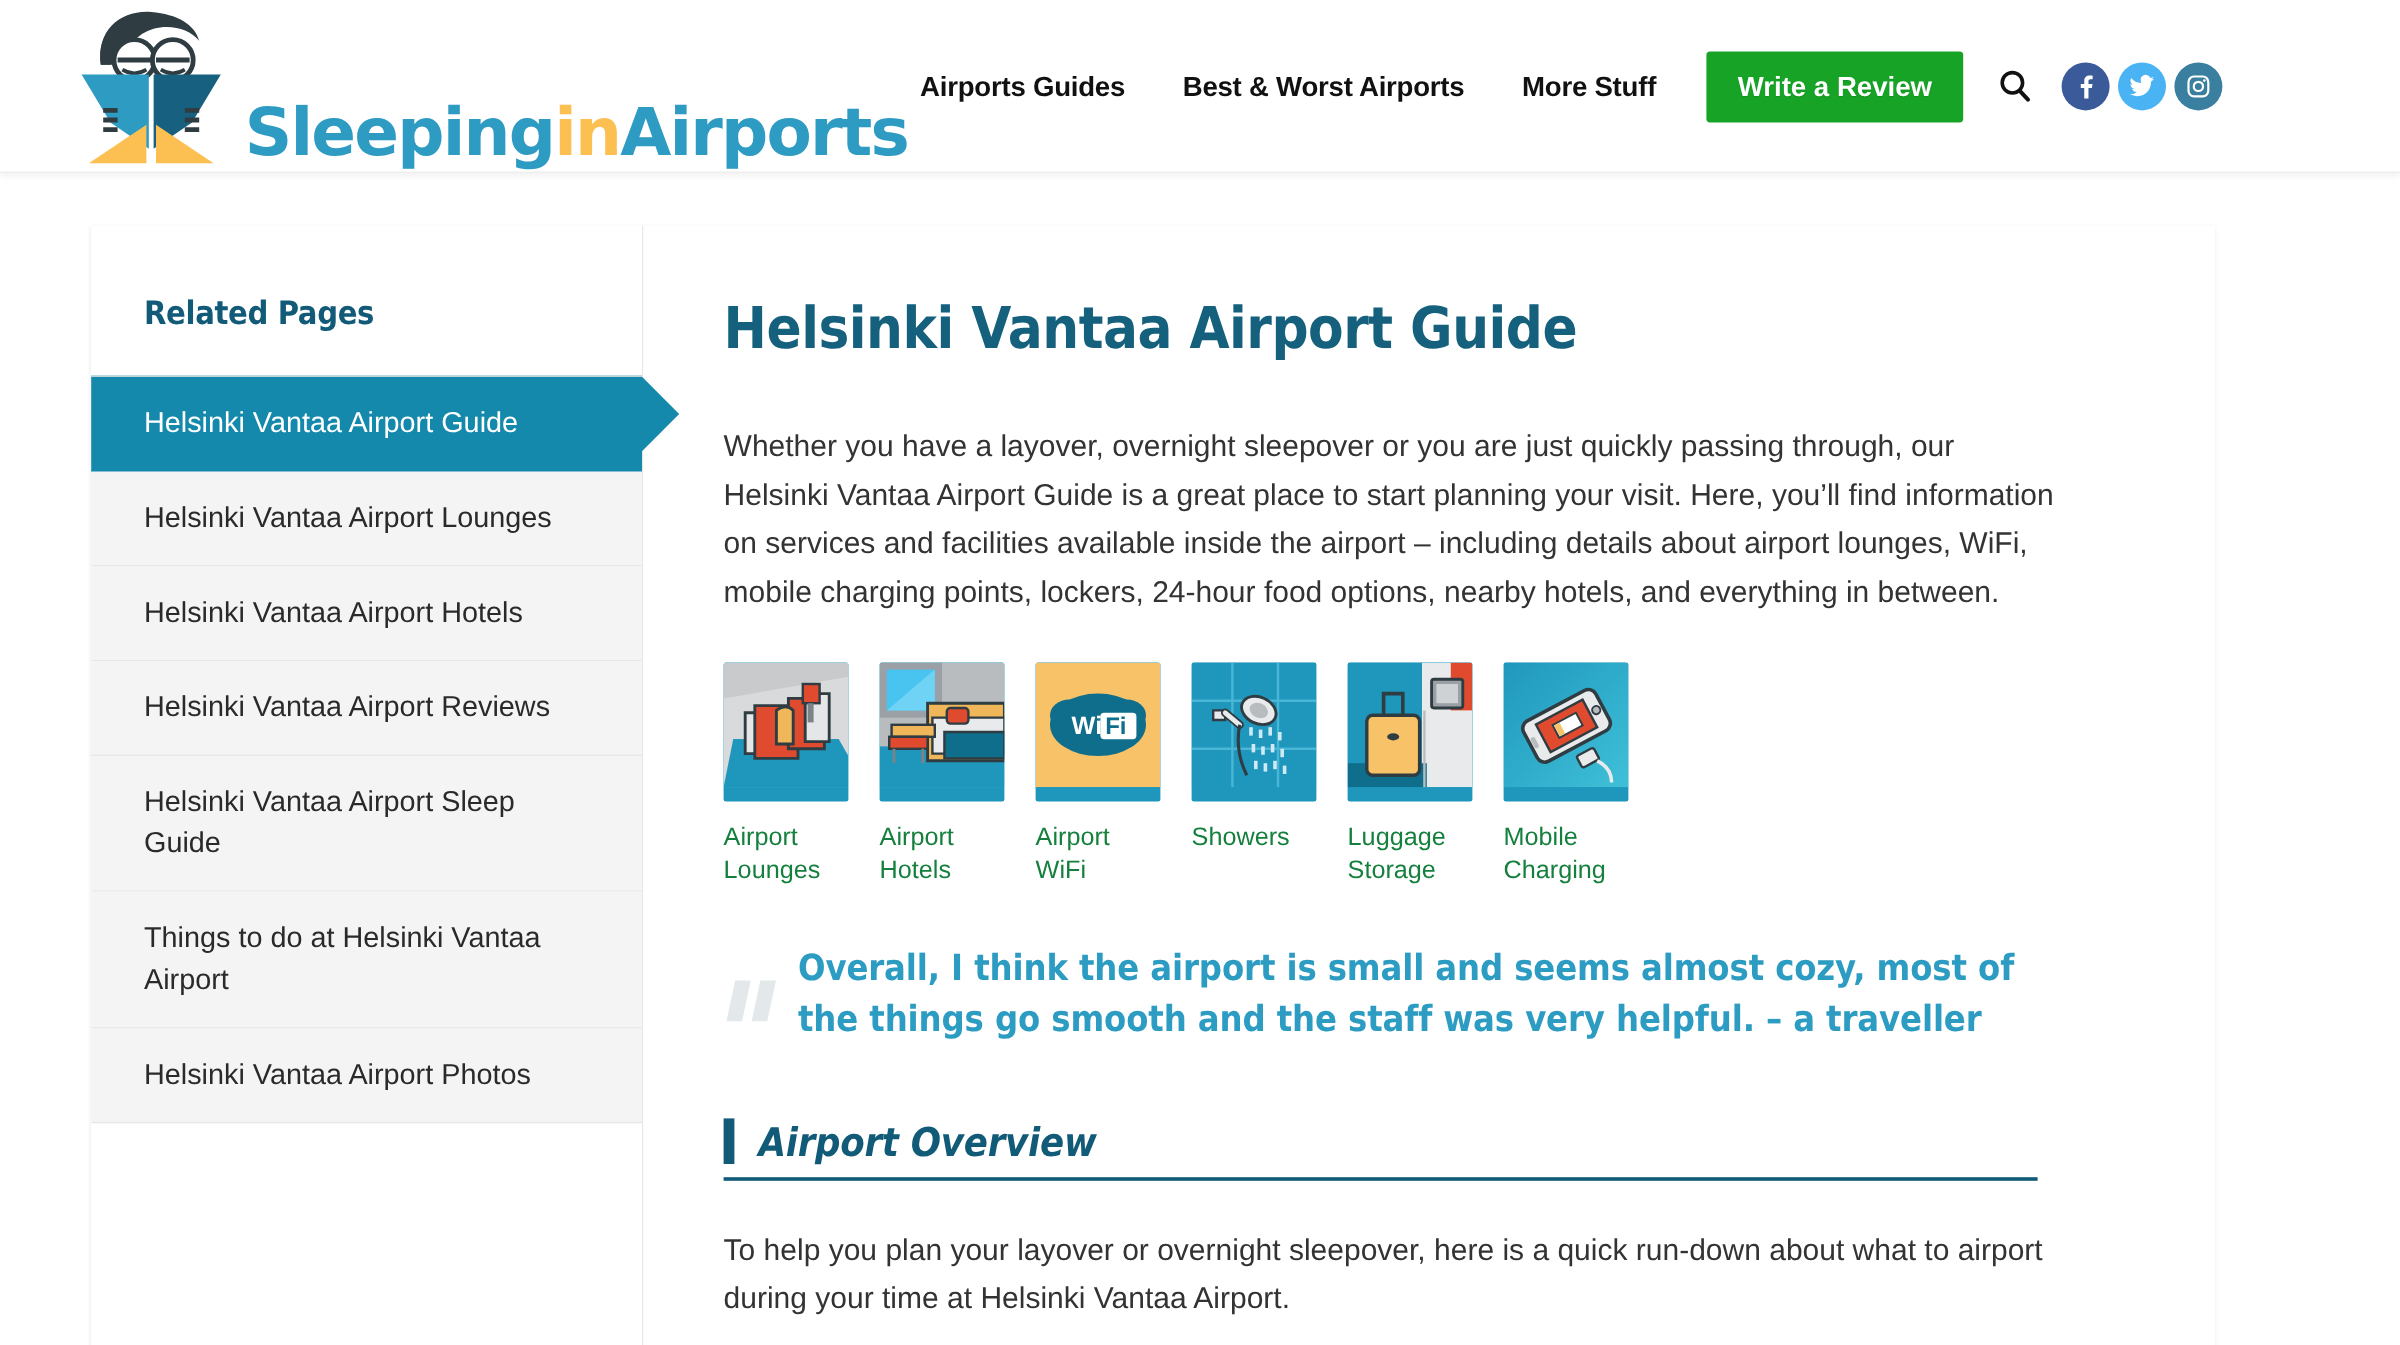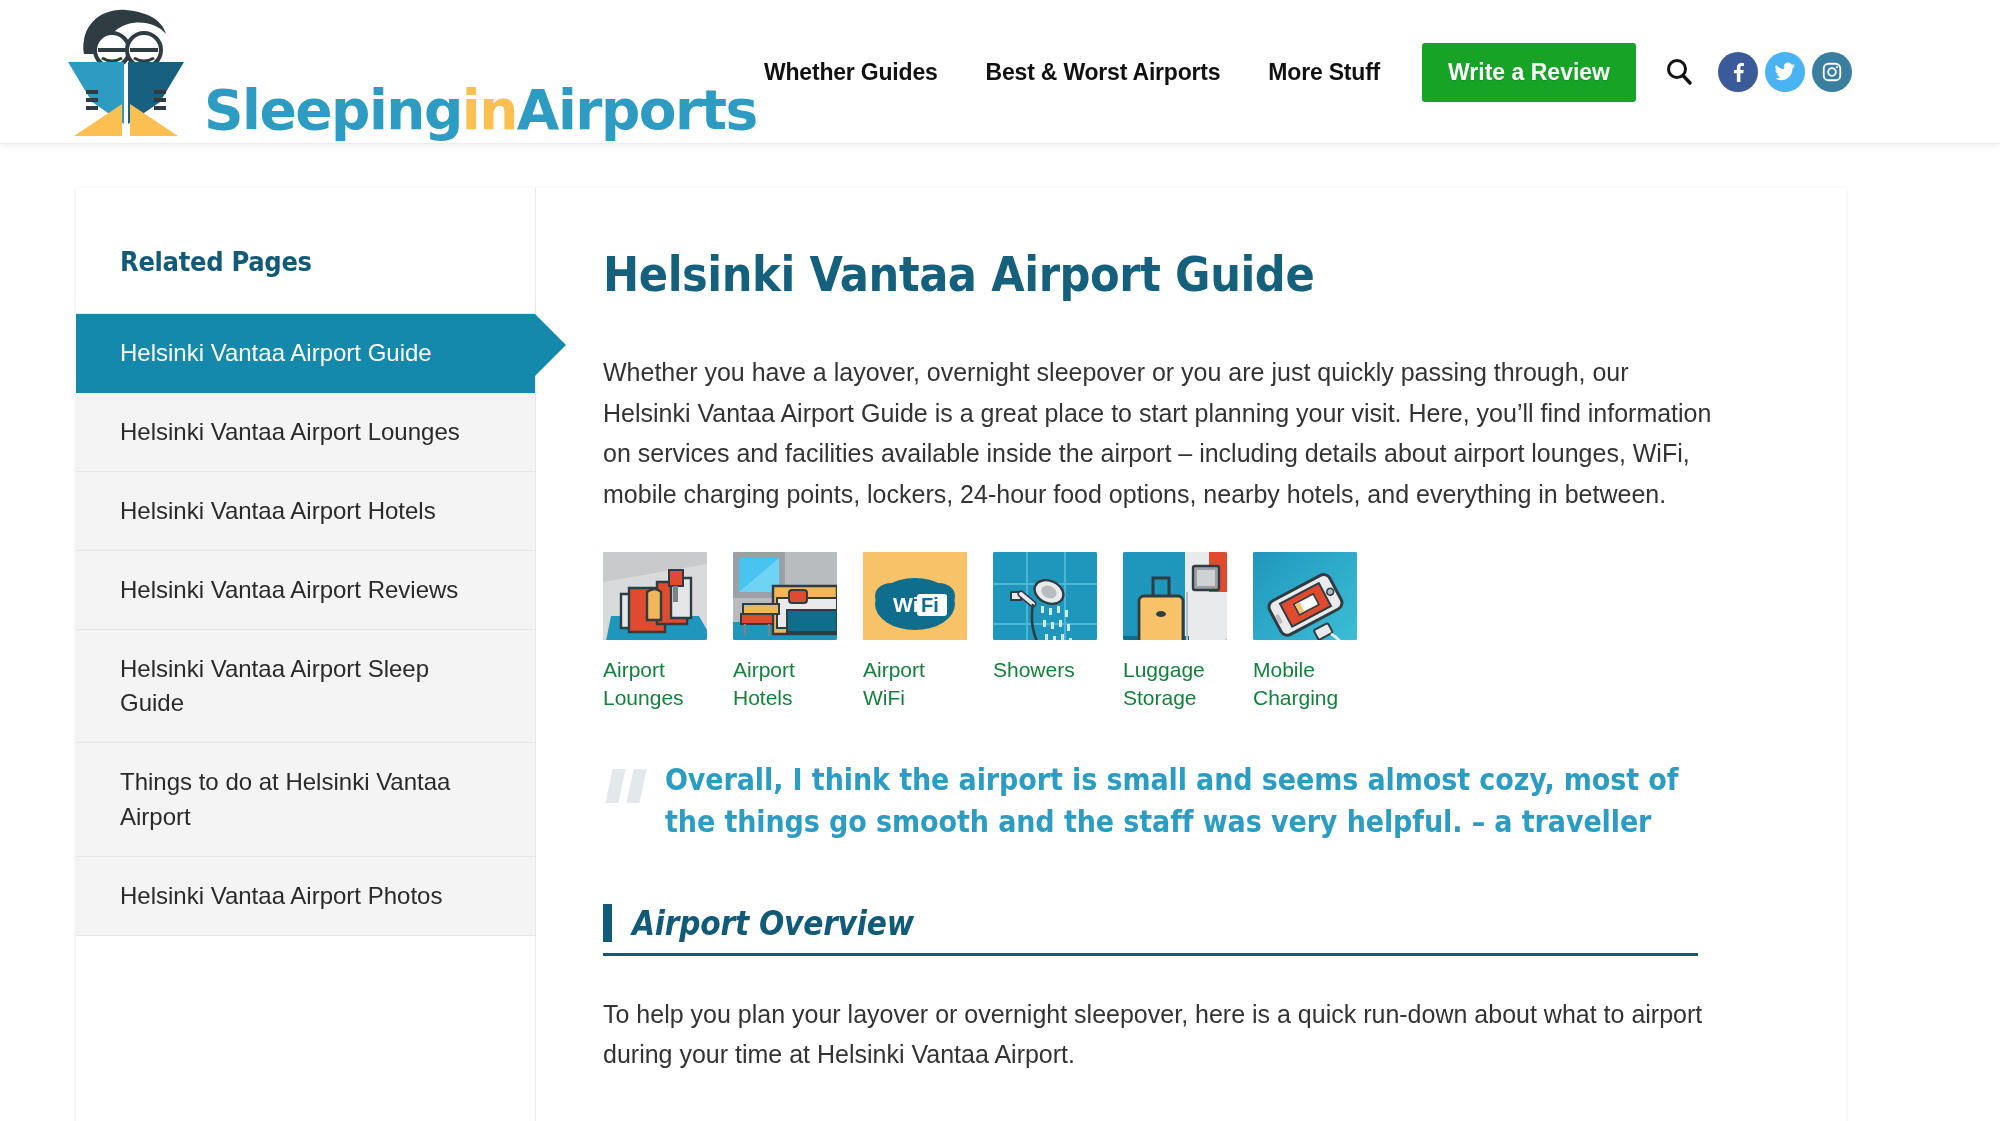--- a/index.html
+++ b/index.html
@@ -131,33 +131,33 @@
   }
   .intro {
     color: #333333; font-size: 25px; line-height: 1.62;
     margin: 0 0 38px 0; max-width: 1110px;
   }
 
   
   .tiles { display: flex; gap: 26px; margin-bottom: 34px; }
   .tile { width: 104px; }
   .tile-img {
-    width: 104px; height: 88px; border-radius: 2px;
+    width: 104px; height: 116px; border-radius: 2px;
     overflow: hidden; position: relative; cursor: pointer;
     background: #1f97bd;
   }
   .tile-label {
     margin-top: 16px; text-align: left;
     color: #15803d; font-size: 21px; line-height: 1.35;
     cursor: pointer;
   }
 
   
   .quote {
-    display: flex; align-items: flex-start; gap: 22px;
+    display: flex; align-items: center; gap: 22px;
     margin: 46px 0 0 6px;
   }
   .quote-mark { display: flex; gap: 8px; margin-top: 10px; flex: 0 0 auto; }
   .qbar {
     width: 13px; height: 34px; background: #e3e8ea;
     transform: skewX(-12deg);
   }
   .quote-text {
     color: #2c9cc2;
     font-family: "DejaVu Sans Condensed", "Liberation Sans Narrow", "Liberation Sans", sans-serif;
@@ -211,21 +211,21 @@
         <path d="M12 130 L60 98 L60 130 Z" fill="#fbbf52"></path>
         <path d="M116 130 L68 98 L68 130 Z" fill="#fbbf52"></path>
       </svg>
     </div>
     <div class="logo-text">
       <span class="lt-teal">Sleeping</span><span class="lt-yellow">in</span><span class="lt-blue">Airports</span>
     </div>
   </div>
 
   <div class="nav">
-    <div class="nav-item">Whether Guides</div>
+    <div class="nav-item">Airports Guides</div>
     <div class="nav-item">Best &amp; Worst Airports</div>
     <div class="nav-item">More Stuff</div>
     <button class="btn-review">Write a Review</button>
     <button class="search-btn">
       <svg width="30" height="30" viewBox="0 0 30 30">
         <circle cx="13" cy="12" r="8.5" fill="none" stroke="#111" stroke-width="3"></circle>
         <line x1="19" y1="18.5" x2="26" y2="26" stroke="#111" stroke-width="3.4" stroke-linecap="round"></line>
       </svg>
     </button>
     <div class="socials">

